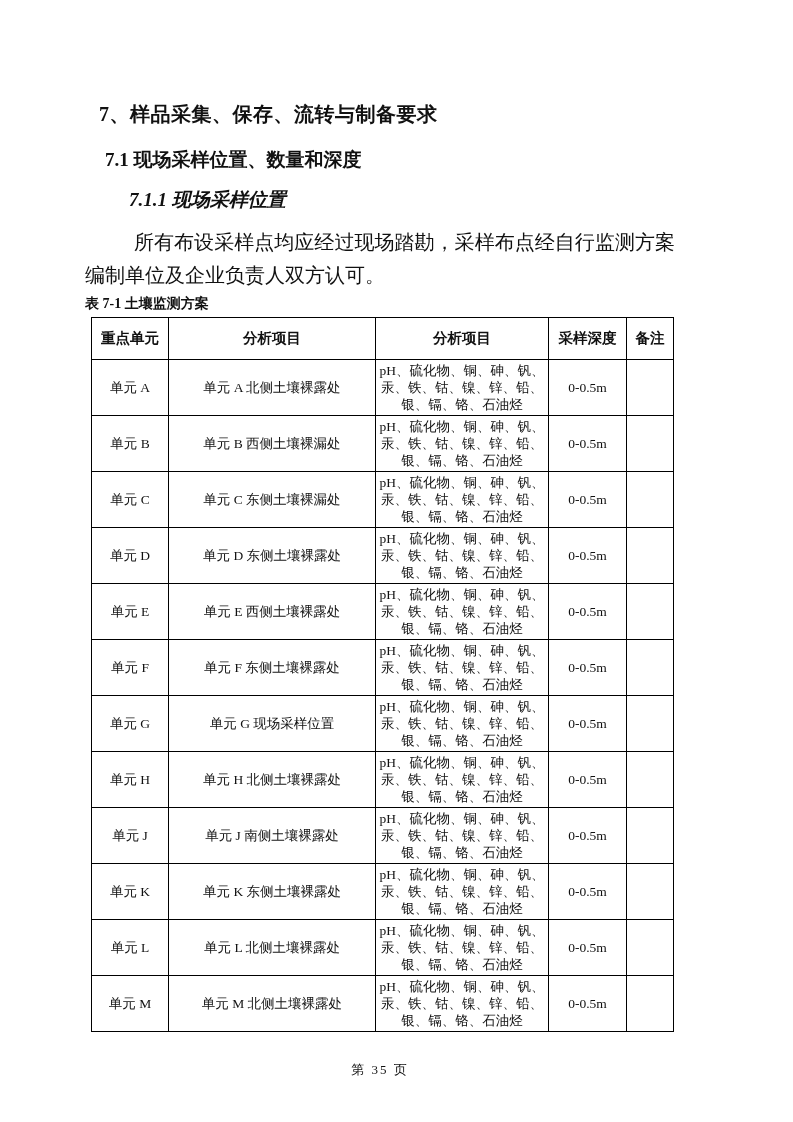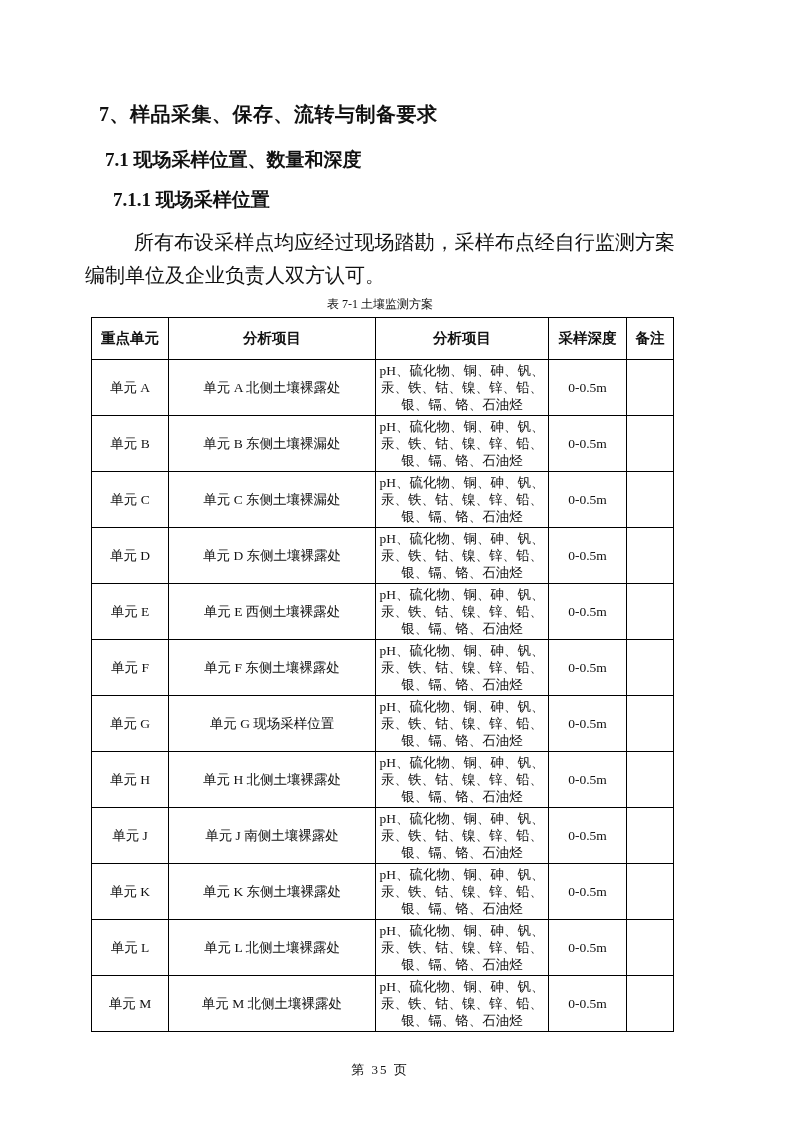--- a/index.html
+++ b/index.html
@@ -22,37 +22,38 @@
     font-size:20px; line-height:28px;
     font-weight:700;
     letter-spacing:0.5px;
   }
   .h2 {
     margin:19px 0 0 20px;
     font-size:19px; line-height:26px;
     font-weight:700;
   }
   .h3 {
-    margin:14px 0 0 28px;
+    margin:14px 0 0 44px;
     font-size:19px; line-height:26px;
     font-weight:700;
+    font-style:italic;
   }
   .para {
     margin:13px 0 0 0;
     font-size:20px;
     line-height:33px;
     text-align:justify;
     text-indent:49px;
   }
   .tbl-caption {
     margin:2px 0 0 0;
     height:20px; line-height:20px;
-    text-align:center;
-    font-size:12px;
-    font-weight:400;
+    text-align:left;
+    font-size:14px;
+    font-weight:700;
   }
   table.soil {
     margin:3px 0 7px 6px;
     width:582px;
     border-collapse:collapse;
     table-layout:fixed;
   }
   table.soil th, table.soil td {
     border:1.5px solid #000;
     text-align:center;
@@ -121,21 +122,21 @@
   <tr>
     <td class="c-unit">单元 A</td>
     <td class="c-loc">单元 A 北侧土壤裸露处</td>
     <td class="c-items">pH、硫化物、铜、砷、钒、汞、铁、钴、镍、锌、铅、银、镉、铬、石油烃</td>
     <td class="c-depth">0-0.5m</td>
     <td class="c-note"></td>
   </tr>
 
   <tr>
     <td class="c-unit">单元 B</td>
-    <td class="c-loc">单元 B 东侧土壤裸漏处</td>
+    <td class="c-loc">单元 B 西侧土壤裸漏处</td>
     <td class="c-items">pH、硫化物、铜、砷、钒、汞、铁、钴、镍、锌、铅、银、镉、铬、石油烃</td>
     <td class="c-depth">0-0.5m</td>
     <td class="c-note"></td>
   </tr>
 
   <tr>
     <td class="c-unit">单元 C</td>
     <td class="c-loc">单元 C 东侧土壤裸漏处</td>
     <td class="c-items">pH、硫化物、铜、砷、钒、汞、铁、钴、镍、锌、铅、银、镉、铬、石油烃</td>
     <td class="c-depth">0-0.5m</td>

